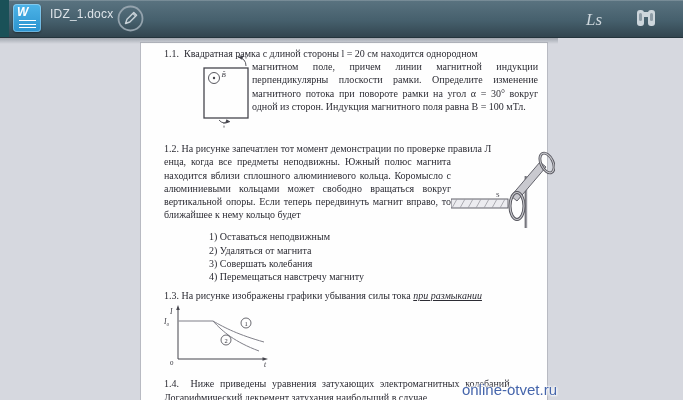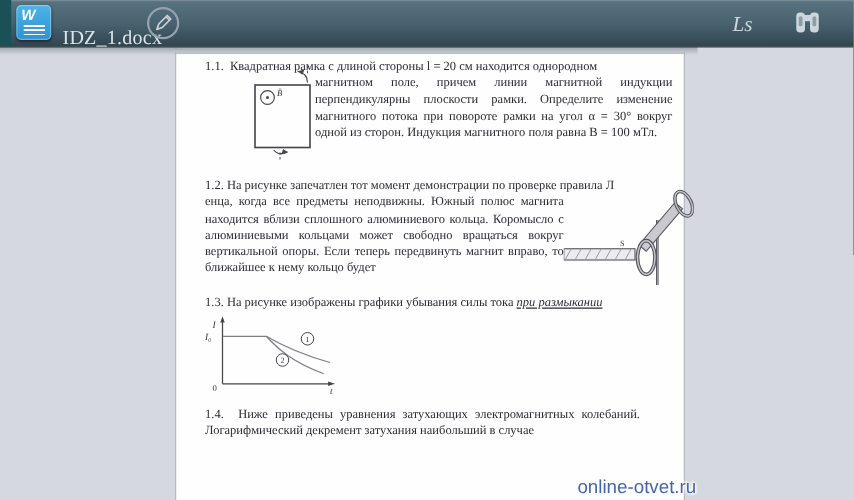--- a/index.html
+++ b/index.html
@@ -12,21 +12,21 @@
           border-bottom:1px solid #24343c;
           box-shadow:inset 0 1px 0 rgba(255,255,255,.18);z-index:6;}
   .teal-strip{position:absolute;left:0;top:0;width:9px;height:37px;background:#1a5158;}
   .word-icon{position:absolute;left:13px;top:4px;width:28px;height:28px;border-radius:4px;
              background:linear-gradient(180deg,#4db4e8,#2b93cf);
              box-shadow:inset 0 0 0 1px rgba(255,255,255,.3),0 1px 2px rgba(0,0,0,.4);cursor:pointer;}
   .word-icon .w{position:absolute;left:4px;top:1px;color:#fff;font-weight:bold;
                 font-style:italic;font-size:12px;}
   .word-icon .doclines{position:absolute;left:6px;right:5px;top:16px;height:8px;
                 background:repeating-linear-gradient(#fff 0 1.4px,transparent 1.4px 3.6px);}
-  .appbar-title{position:absolute;left:50px;top:22px;font-size:16px;color:#dde4e9;letter-spacing:.2px;font-family:Liberation Serif, serif;}
+  .appbar-title{position:absolute;left:50px;top:7px;font-size:12px;color:#dde4e9;letter-spacing:.2px;}
   .icon-btn{position:absolute;cursor:pointer;}
   .edit-btn{left:116px;top:4px;width:29px;height:29px;}
   .pen-btn{left:582px;top:6px;width:30px;height:26px;}
   .find-btn{left:633px;top:6px;width:26px;height:26px;}
 
   
   .canvas{position:absolute;left:0;top:37px;width:558px;height:363px;background:#d6d8df;}
   .canvas::before{content:"";position:absolute;left:0;top:0;right:0;height:7px;
                   background:linear-gradient(rgba(55,68,78,.38),rgba(55,68,78,0));z-index:3;}
   .page{position:absolute;left:140px;top:5px;width:406px;height:360px;background:#fefefe;
@@ -150,20 +150,26 @@
               </g>
 
               <ellipse cx="66" cy="56" rx="7" ry="13.5" fill="none" stroke="#55555d" stroke-width="3"></ellipse>
               <ellipse cx="66" cy="56" rx="7" ry="13.5" fill="none" stroke="#c6c6cb" stroke-width="1.2"></ellipse>
 
               <rect x="0" y="49" width="57" height="9" fill="#ececf0" stroke="#55555d" stroke-width="0.9"></rect>
               <path d="M6 49 l-5 9 M14 49 l-5 9 M22 49 l-5 9 M30 49 l-5 9 M38 49 l-5 9 M46 49 l-5 9 M54 49 l-5 9" stroke="#9a9aa1" stroke-width="0.8"></path>
               <text x="45" y="46.5" class="figtext" font-size="6.5">S</text>
             </svg>
           </div>
+          <div class="opts">
+            <div>1) Оставаться неподвижным</div>
+            <div>2) Удаляться от магнита</div>
+            <div>3) Совершать колебания</div>
+            <div>4) Перемещаться навстречу магниту</div>
+          </div>
         </section>
 
         <section class="prob13">
           <div class="line1"><span>1.3. На рисунке изображены графики убывания силы тока </span><span class="uline">при размыкании</span></div>
           <div class="p13-row">
             <svg class="fig13" viewBox="0 0 112 64">
 
               <line x1="17" y1="5" x2="17" y2="55" class="figstroke" stroke-width="1"></line>
               <polygon points="17,1 15.2,6 18.8,6" fill="#45454d"></polygon>
               <line x1="17" y1="55" x2="103" y2="55" class="figstroke" stroke-width="1"></line>

